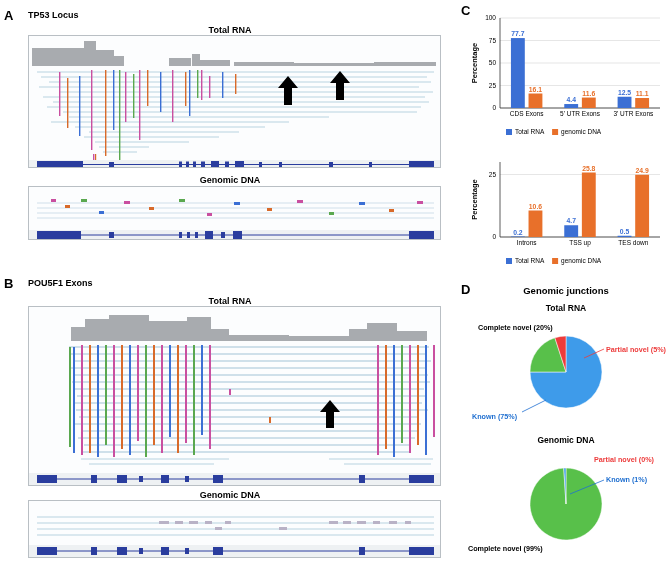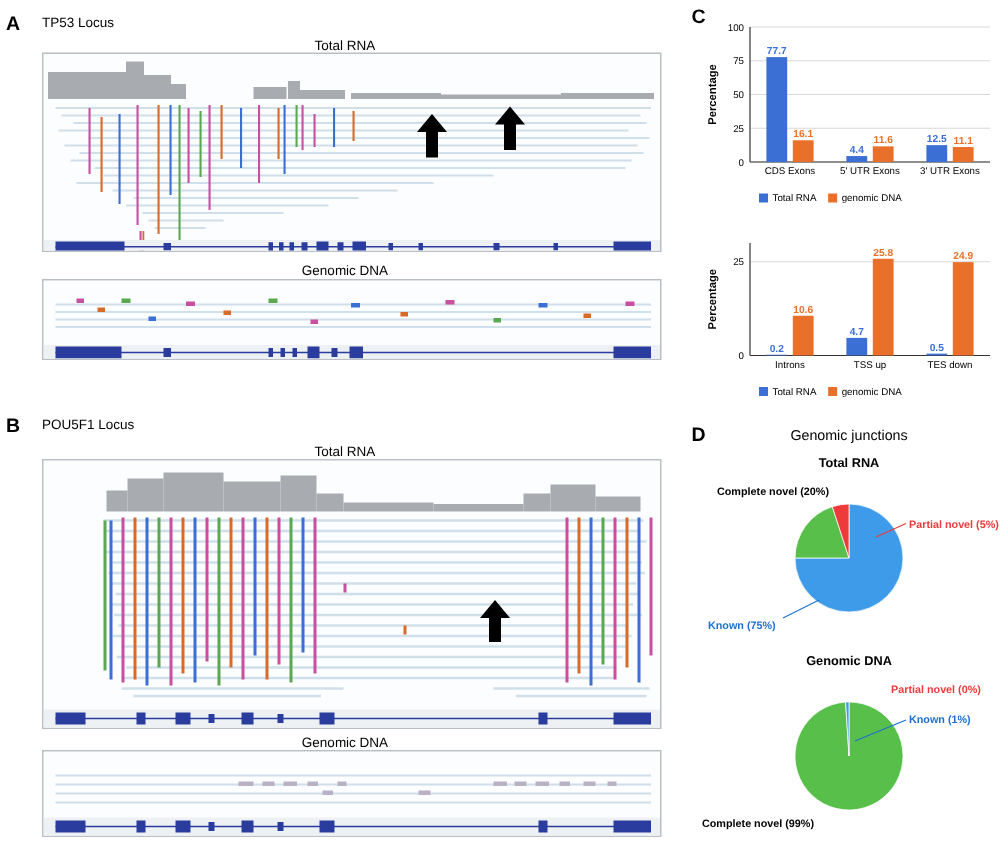--- a/index.html
+++ b/index.html
@@ -1,18 +1,18 @@
 <!DOCTYPE html>
 <html><head>
 <meta charset="utf-8">
 <style>
   html,body{margin:0;padding:0;}
   body{width:669px;height:562px;background:#ffffff;font-family:"Liberation Sans",sans-serif;position:relative;overflow:hidden;}
   .panel-letter{position:absolute;font-weight:bold;font-size:13px;color:#000;}
-  .fig-title{font-size:9px;font-weight:normal;color:#000;text-align:center;}
+  .fig-title{font-size:9px;font-weight:bold;color:#000;text-align:center;}
   .track-box{position:absolute;border:1px solid #b9bfc4;background:#fbfcfd;box-sizing:border-box;overflow:hidden;}
   .igv-scale{position:absolute;left:2px;top:1px;font-size:3.2px;color:#3b4a5a;}
   .arrow{position:absolute;}
   .axis-label{font-size:7.5px;font-weight:bold;fill:#000;}
   .tick{font-size:6.5px;fill:#000;}
   .val{font-size:6.8px;font-weight:bold;}
   .legend-txt{font-size:6.5px;fill:#000;}
   .pie-label{font-size:7.2px;font-weight:bold;}
   .sub-title{font-size:8.5px;font-weight:bold;}
 </style>
@@ -154,21 +154,21 @@
       <rect x="166" y="45" width="3" height="6"></rect>
       <rect x="176" y="44" width="8" height="8"></rect>
       <rect x="192" y="45" width="4" height="6"></rect>
       <rect x="204" y="44" width="9" height="8"></rect>
       <rect x="380" y="44" width="25" height="8"></rect>
     </g>
   </svg>
 </div>
 
 <div class="panel-letter" style="left:4px;top:276px;">B</div>
-<div class="fig-title" style="position:absolute;left:28px;top:278px;text-align:left;">POU5F1 Locus</div>
+<div class="fig-title" style="position:absolute;left:28px;top:278px;text-align:left;">POU5F1 Exons</div>
 
 <div class="fig-title" style="position:absolute;left:190px;top:296px;width:80px;">Total RNA</div>
 
 <div class="track-box" style="left:28px;top:306px;width:413px;height:180px;">
   <div class="igv-scale">[0 - 746]</div>
   <svg width="413" height="180" style="position:absolute;left:0;top:0;">
     <rect x="0" y="0" width="413" height="180" fill="#fcfdfe"></rect>
     <g fill="#a8abaf">
       <rect x="42" y="20" width="14" height="14"></rect>
       <rect x="56" y="12" width="24" height="22"></rect>

